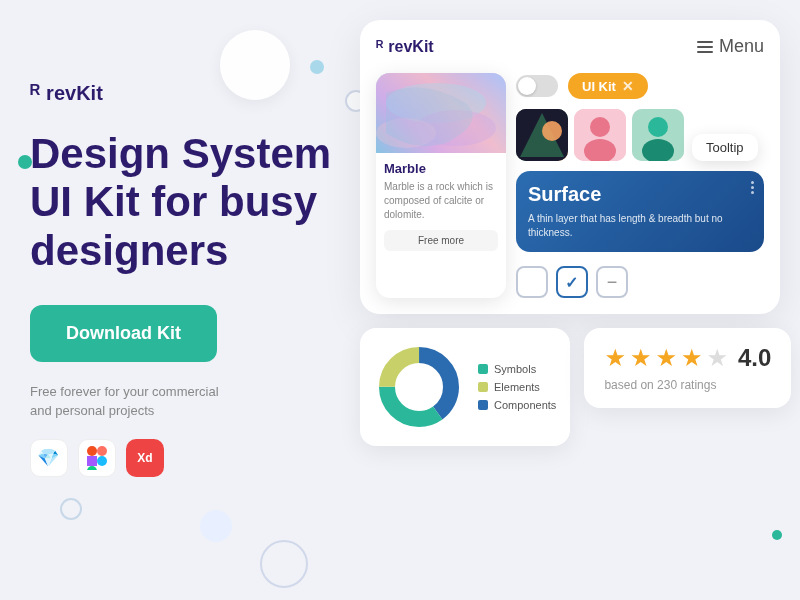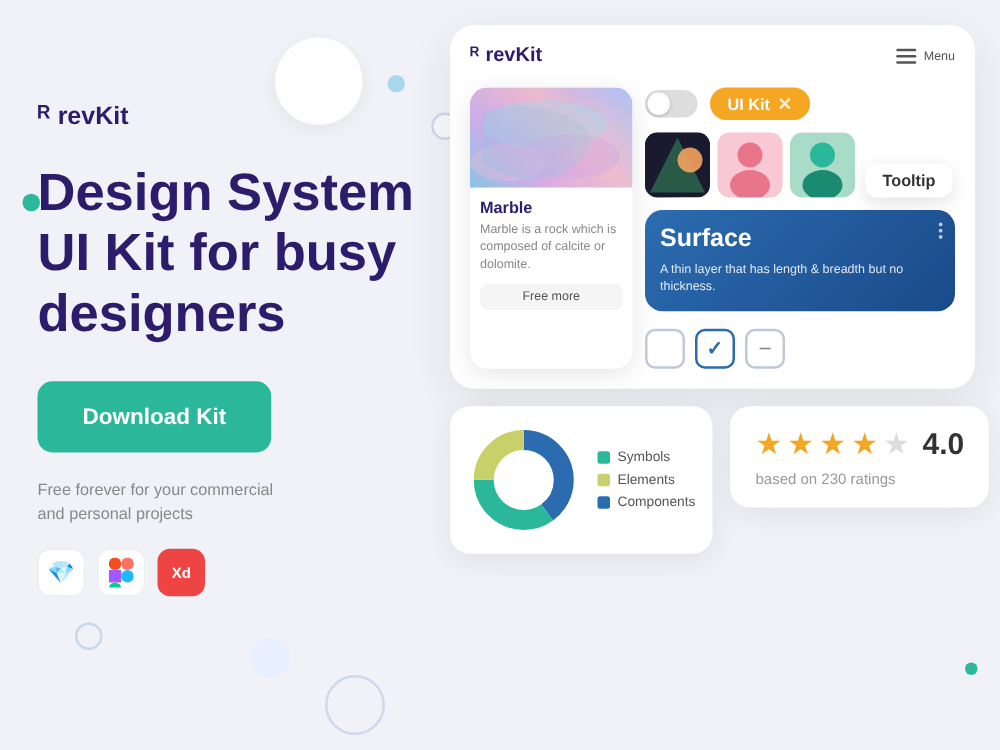--- a/index.html
+++ b/index.html
@@ -112,21 +112,21 @@
       gap: 5px;
       font-size: 16px;
       font-weight: 700;
       color: #2d1b6b;
     }
 
     .menu-btn {
       display: flex;
       align-items: center;
       gap: 6px;
-      font-size: 10px;
+      font-size: 18px;
       color: #555;
       cursor: pointer;
     }
     .menu-lines {
       display: flex;
       flex-direction: column;
       gap: 3px;
     }
     .menu-line {
       width: 16px;
@@ -573,21 +573,21 @@
         <div class="filter-row">
           <div class="toggle">
             <div class="toggle-knob"></div>
           </div>
           <div class="ui-kit-tag">
             <span>UI Kit</span>
             <span class="tag-x">✕</span>
           </div>
         </div>
 
-        <div style="display:flex;gap:8px;align-items:flex-start;font-weight:bold;">
+        <div style="display:flex;gap:8px;align-items:flex-start;">
 
           <div class="icon-grid">
             <div class="icon-thumb icon-thumb-1">
               <svg width="52" height="52" viewBox="0 0 52 52">
                 <rect width="52" height="52" fill="#1a1a2e"></rect>
                 <polygon points="26,4 48,48 4,48" fill="#2d6a4f" opacity="0.8"></polygon>
                 <circle cx="36" cy="22" r="10" fill="#f4a261" opacity="0.9"></circle>
               </svg>
             </div>
             <div class="icon-thumb icon-thumb-2">

